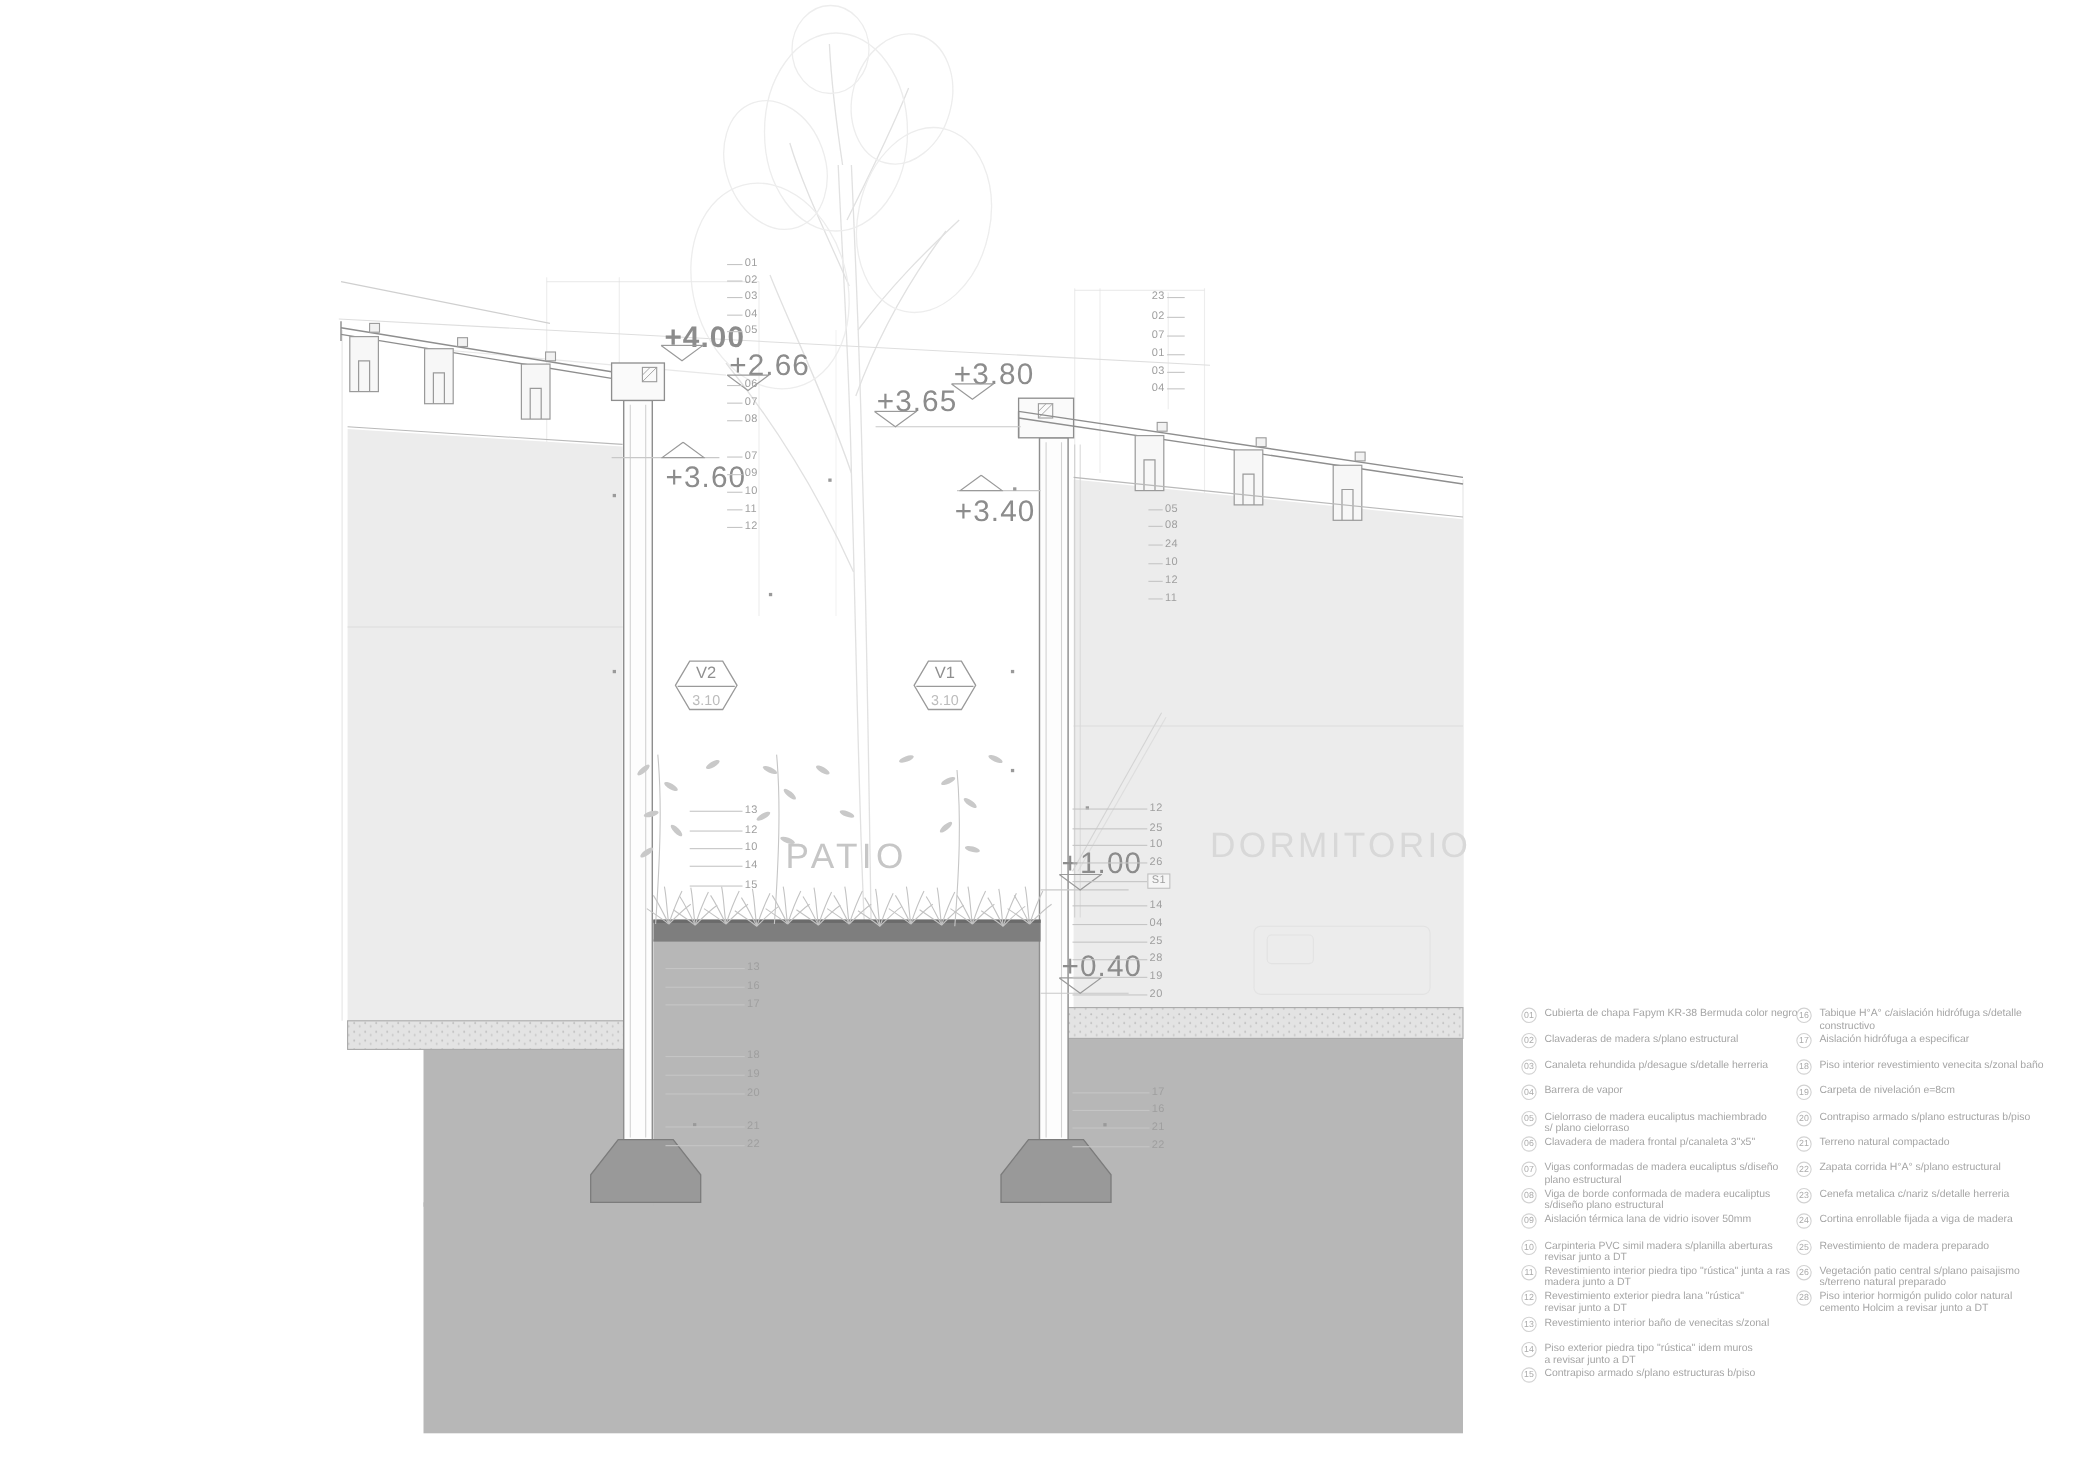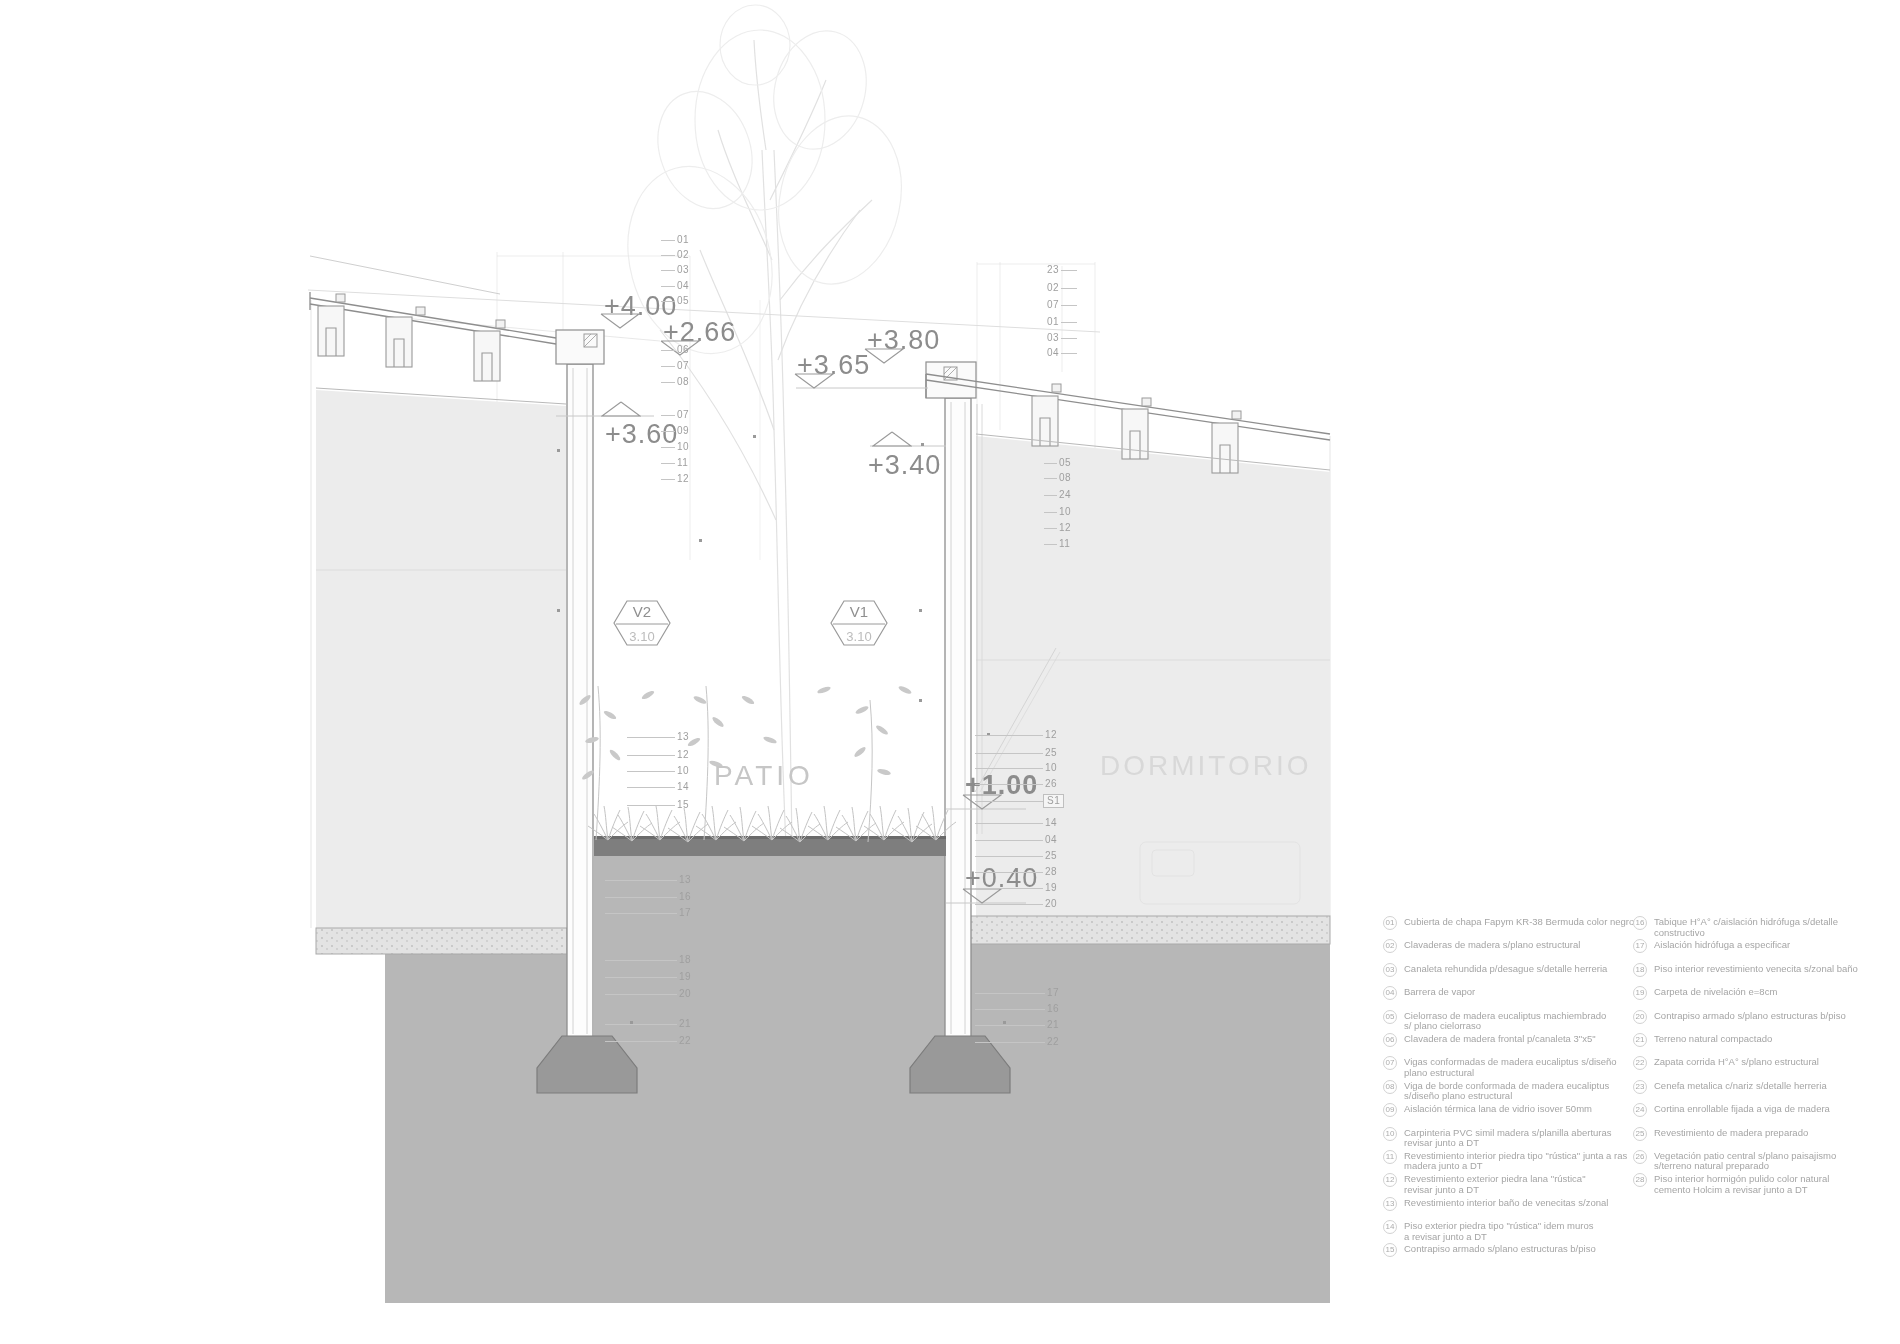--- a/index.html
+++ b/index.html
@@ -1,20 +1,20 @@
 <!DOCTYPE html>
 <html style="--background: #ffffff; --line: #8e8e8e; --soil: #b7b7b7; --footing: #999999; --patio-floor: #7e7e7e; --elevation-text: #8c8c8c; --callout-text: #9f9f9f; --legend-text: #a5a5a5; --room-label: #cdcdcd;"><head>
 <meta charset="utf-8">
 <style>
   html,body{margin:0;padding:0}
   body{width:1900px;height:1344px;background:#fff;position:relative;overflow:hidden;
        font-family:"Liberation Sans",sans-serif;}
   .stage{position:absolute;left:0;top:0;width:1900px;height:1344px}
   svg.drawing{position:absolute;left:0;top:0}
-  .room-label{position:absolute;font-size:28px;font-weight:300;letter-spacing:4px;
+  .room-label{position:absolute;font-size:32px;font-weight:300;letter-spacing:4px;
               color:var(--room-label,#cdcdcd);white-space:nowrap}
   .elev{position:absolute;font-size:27px;font-weight:400;color:var(--elevation-text,#8c8c8c);
         letter-spacing:1px;white-space:nowrap}
   .elev-tri{position:absolute}
   .callout{position:absolute;height:12px;display:flex;align-items:center;
            font-size:10px;color:var(--callout-text,#9f9f9f)}
   .co-leader{display:inline-block;height:0;border-top:1px solid #c5c5c5}
   .co-label{padding:0 2px;letter-spacing:.5px;line-height:12px}
   .co-label.boxed{border:1px solid #bfbfbf;background:#f5f5f5;padding:0 3px}
   .wtag{position:absolute;width:58px;height:48px}
@@ -244,21 +244,21 @@
         <rect x="987" y="733" width="3" height="3"></rect>
       <rect x="699" y="539" width="3" height="3"></rect>
         <rect x="919" y="699" width="3" height="3"></rect>
     </g>
   </svg>
 
   <div class="room-label" style="left:714px;top:760px;color:#c6c6c6">PATIO</div>
   <div class="room-label" style="left:1100px;top:750px;color:#d8d8d8;letter-spacing:3px">DORMITORIO</div>
 
   <div id="elev-layer">
-      <div class="elev" style="left: 604px; top: 291px;">+4.00</div>
+      <div class="elev" style="left: 604px; top: 291px; font-weight: bold;">+4.00</div>
       <div class="elev-tri" style="left: 600px; top: 313px;"><svg width="40" height="16">
           <polyline points="1,1 39,1 20,15 1,1" fill="none" stroke="#9a9a9a" stroke-width="1.1"></polyline>
         </svg></div>
       <div class="elev" style="left: 663px; top: 317px;">+2.66</div>
       <div class="elev-tri" style="left: 660px; top: 340px;"><svg width="40" height="16">
           <polyline points="1,1 39,1 20,15 1,1" fill="none" stroke="#9a9a9a" stroke-width="1.1"></polyline>
         </svg></div>
       <div class="elev" style="left: 867px; top: 325px;">+3.80</div>
       <div class="elev-tri" style="left: 864px; top: 348px;"><svg width="40" height="16">
           <polyline points="1,1 39,1 20,15 1,1" fill="none" stroke="#9a9a9a" stroke-width="1.1"></polyline>
@@ -268,21 +268,21 @@
           <polyline points="1,1 39,1 20,15 1,1" fill="none" stroke="#9a9a9a" stroke-width="1.1"></polyline>
         </svg></div>
       <div class="elev" style="left: 605px; top: 419px;">+3.60</div>
       <div class="elev-tri" style="left: 601px; top: 401px;"><svg width="40" height="16">
           <polyline points="20,1 39,15 1,15 20,1" fill="none" stroke="#9a9a9a" stroke-width="1.1"></polyline>
         </svg></div>
       <div class="elev" style="left: 868px; top: 450px;">+3.40</div>
       <div class="elev-tri" style="left: 872px; top: 431px;"><svg width="40" height="16">
           <polyline points="20,1 39,15 1,15 20,1" fill="none" stroke="#9a9a9a" stroke-width="1.1"></polyline>
         </svg></div>
-      <div class="elev" style="left: 965px; top: 770px; font-weight: bold;">+1.00</div>
+      <div class="elev" style="left: 965px; top: 770px;">+1.00</div>
       <div class="elev-tri" style="left: 962px; top: 794px;"><svg width="40" height="16">
           <polyline points="1,1 39,1 20,15 1,1" fill="none" stroke="#9a9a9a" stroke-width="1.1"></polyline>
         </svg></div>
       <div class="elev" style="left: 965px; top: 863px;">+0.40</div>
       <div class="elev-tri" style="left: 962px; top: 888px;"><svg width="40" height="16">
           <polyline points="1,1 39,1 20,15 1,1" fill="none" stroke="#9a9a9a" stroke-width="1.1"></polyline>
         </svg></div>
     </div>
   <div id="callout-layer">
       <div class="callout" style="top: 234px; left: 661px;">

